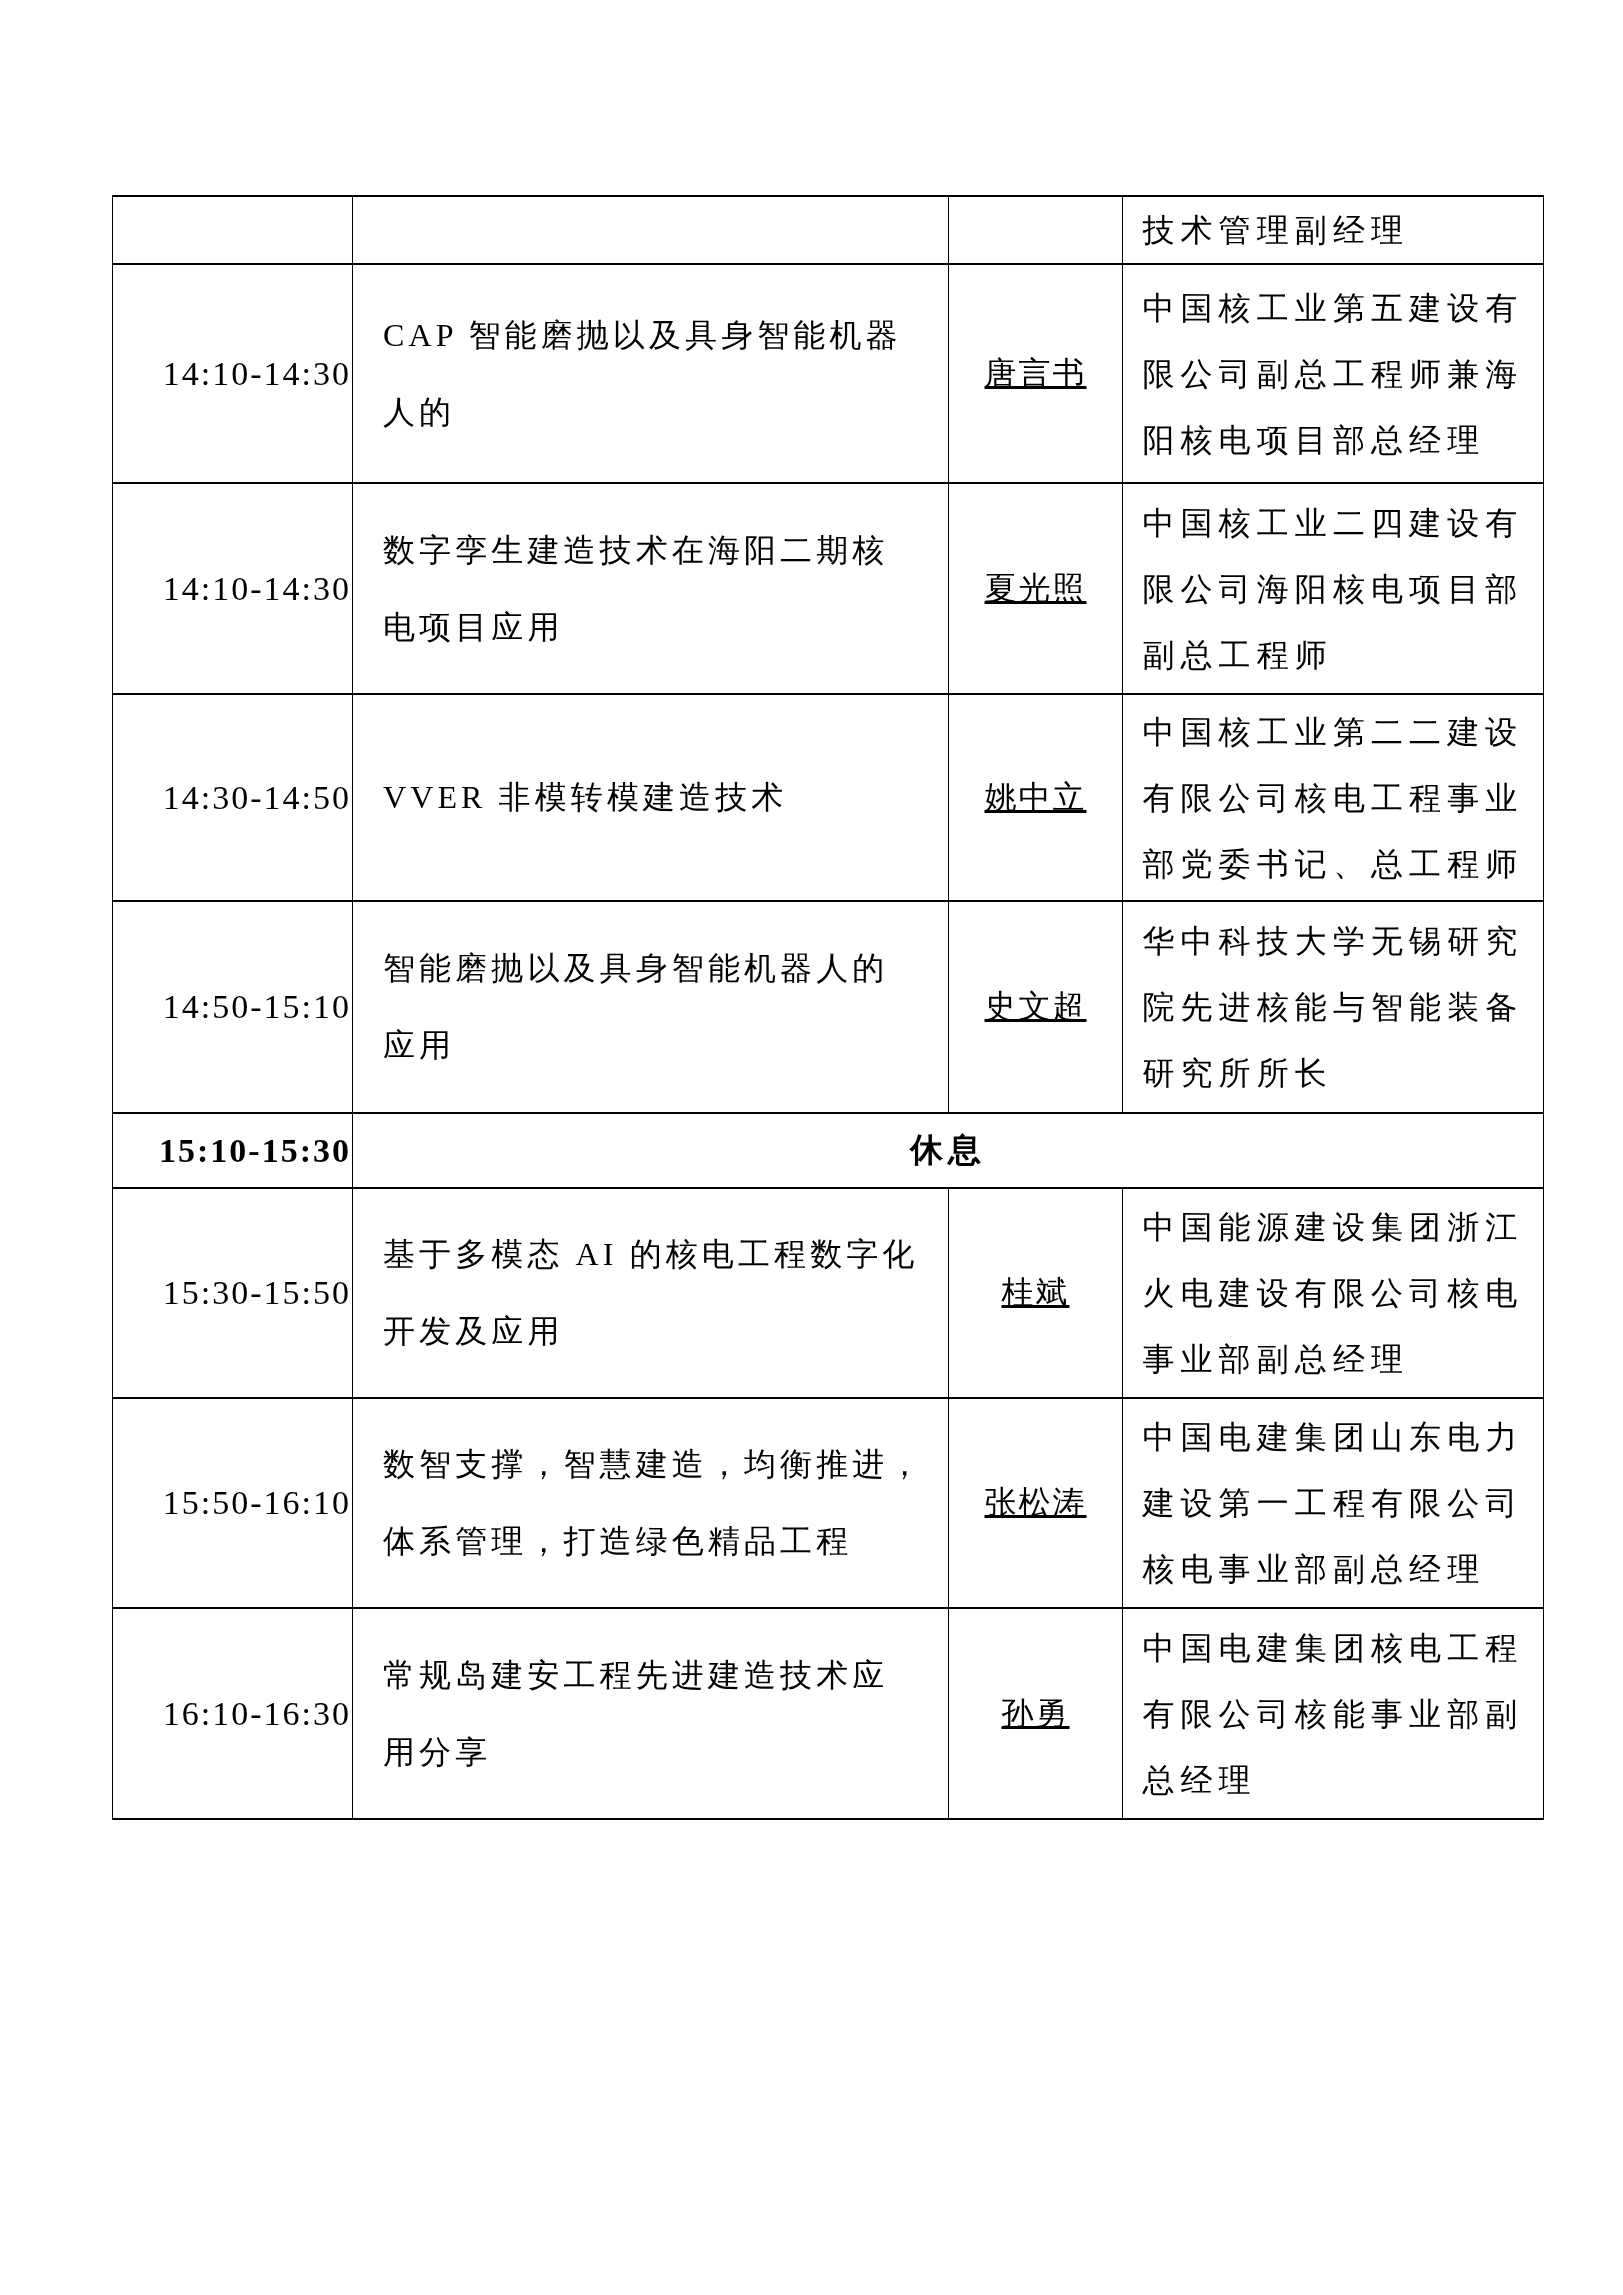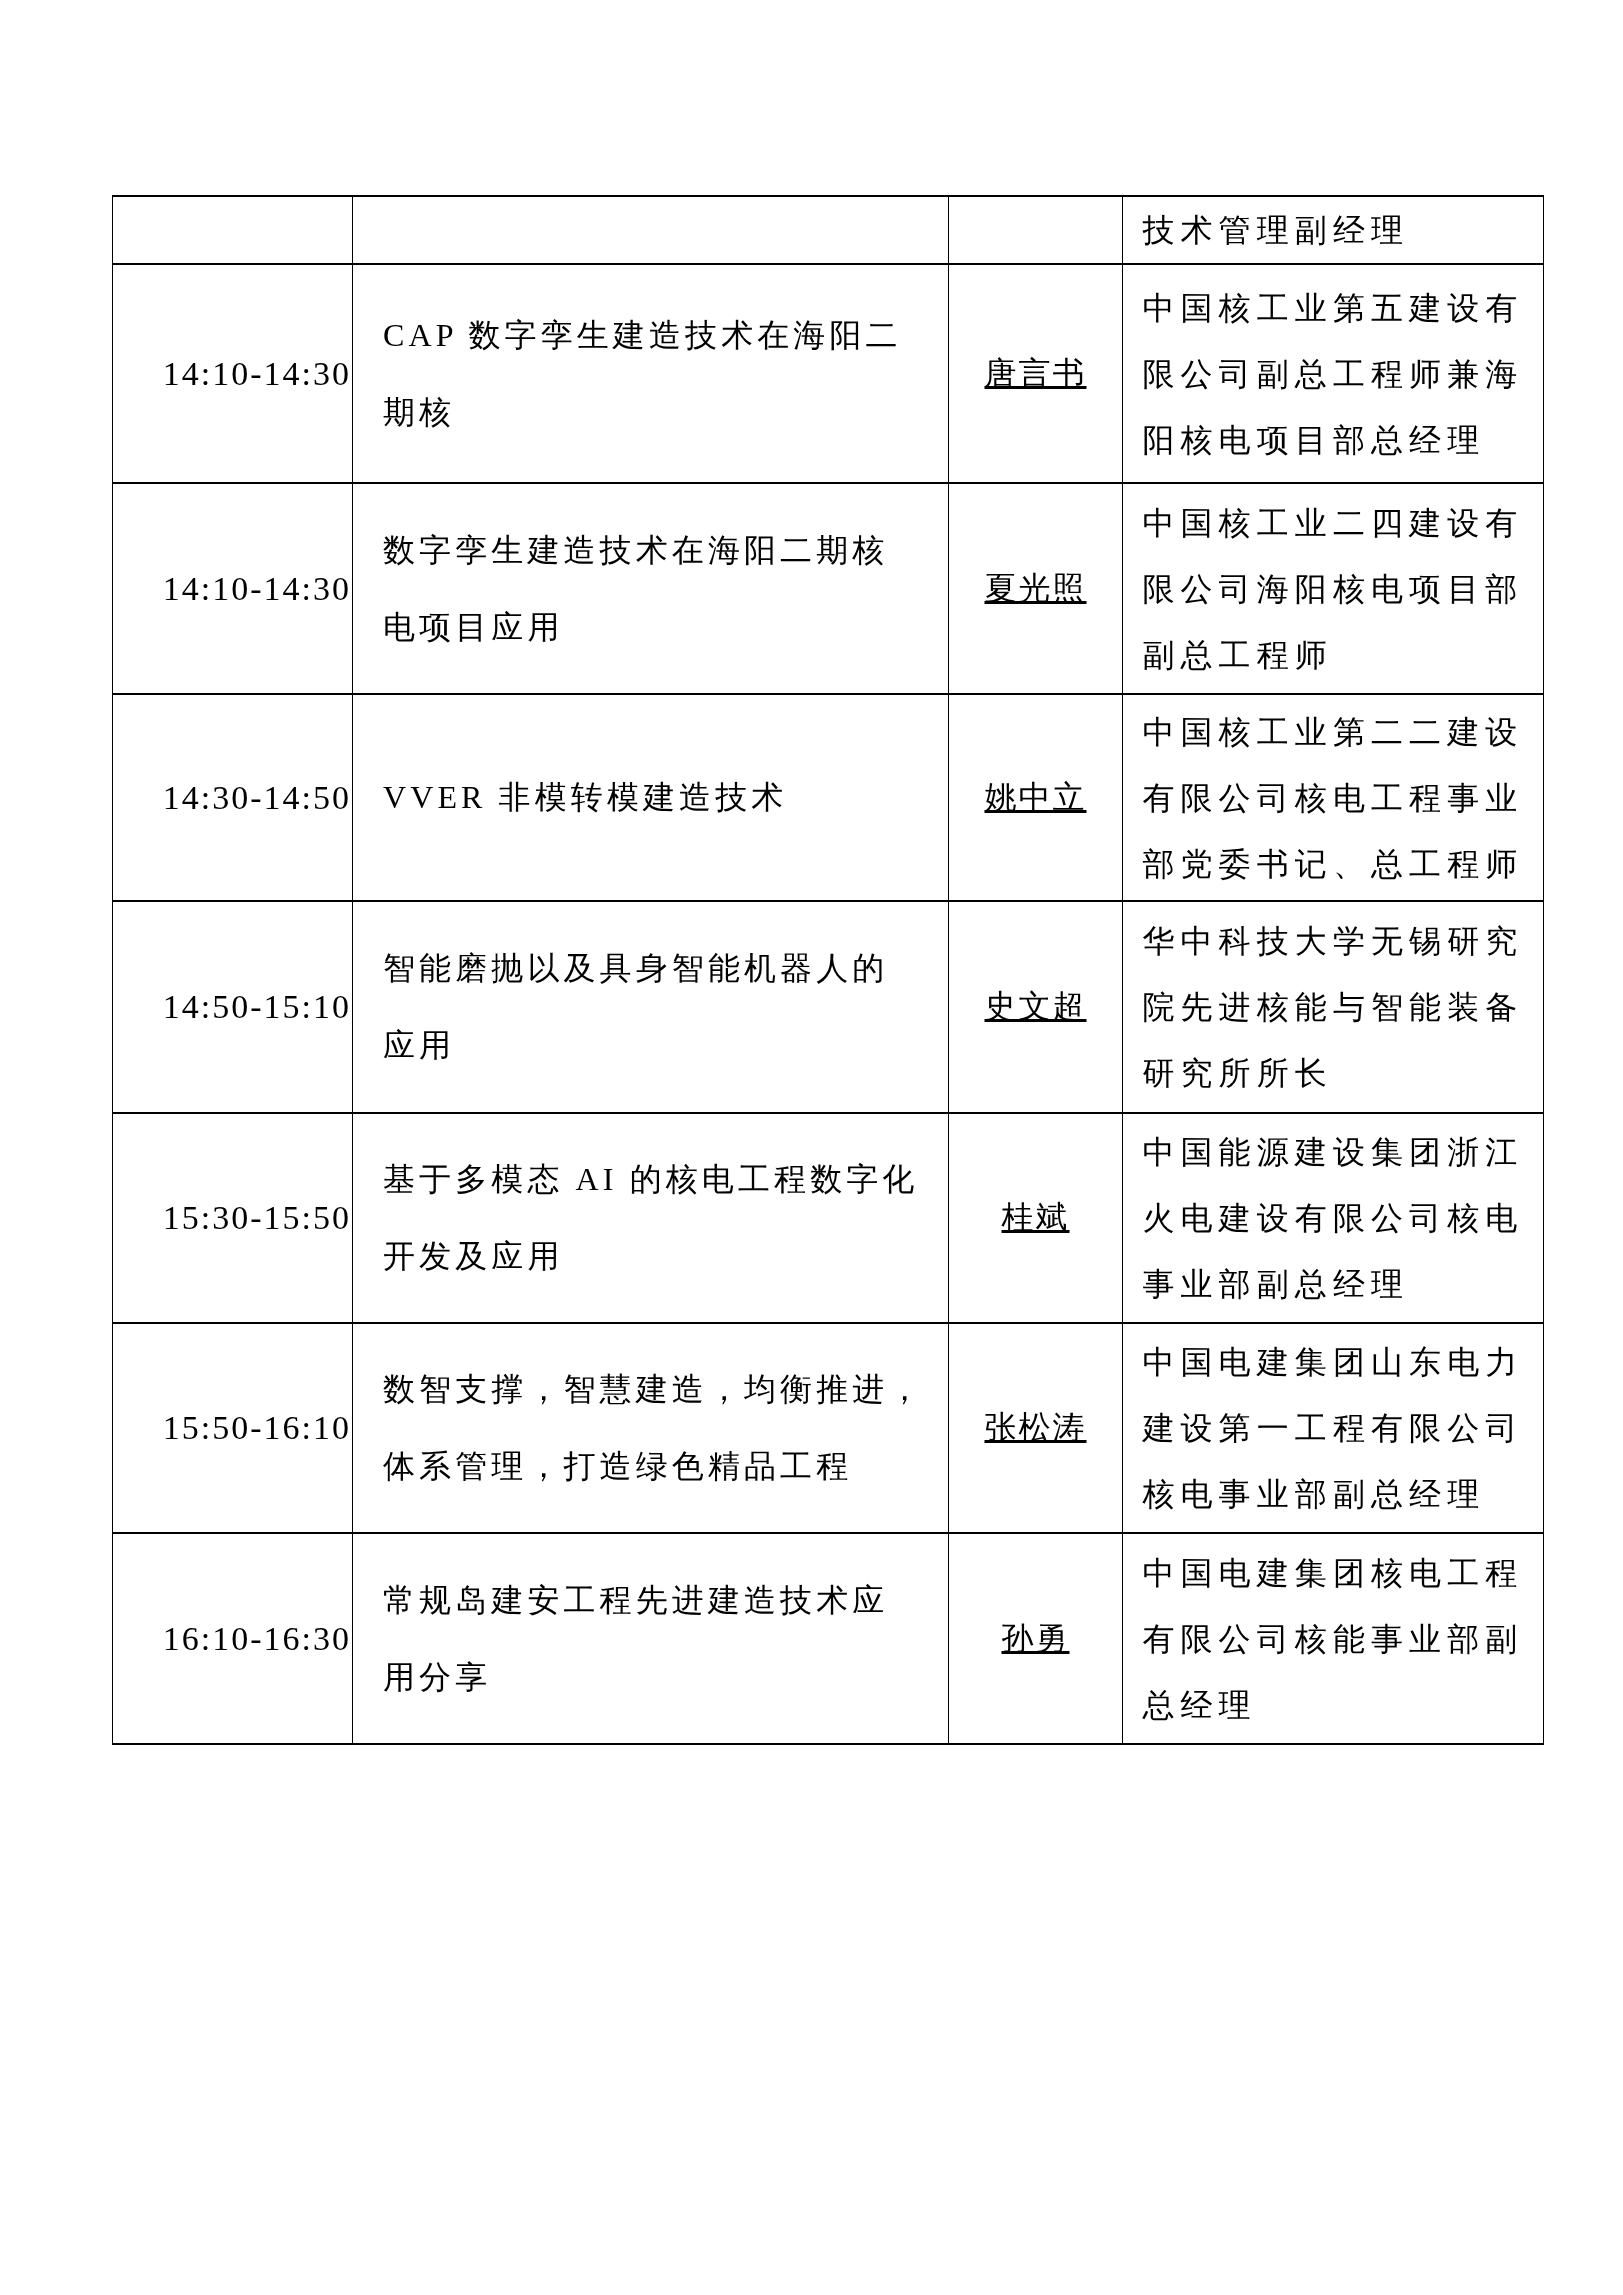--- a/index.html
+++ b/index.html
@@ -82,21 +82,21 @@
   </colgroup>
   <tbody>
     <tr class="r1">
       <td class="time-cell"></td>
       <td class="topic-cell"></td>
       <td class="speaker-cell"></td>
       <td class="affil-cell">技术管理副经理</td>
     </tr>
     <tr class="r2">
       <td class="time-cell">14:10-14:30</td>
-      <td class="topic-cell">CAP 数字孪生建造技术在海阳二期核</td>
+      <td class="topic-cell">CAP 智能磨抛以及具身智能机器人的</td>
       <td class="speaker-cell">唐言书</td>
       <td class="affil-cell">中国核工业第五建设有
 限公司副总工程师兼海
 阳核电项目部总经理</td>
     </tr>
     <tr class="r3">
       <td class="time-cell">14:10-14:30</td>
       <td class="topic-cell">数字孪生建造技术在海阳二期核
 电项目应用</td>
       <td class="speaker-cell">夏光照</td>
@@ -113,20 +113,24 @@
 部党委书记、总工程师</td>
     </tr>
     <tr class="r5">
       <td class="time-cell">14:50-15:10</td>
       <td class="topic-cell">智能磨抛以及具身智能机器人的
 应用</td>
       <td class="speaker-cell">史文超</td>
       <td class="affil-cell">华中科技大学无锡研究
 院先进核能与智能装备
 研究所所长</td>
+    </tr>
+    <tr class="r6 break-row">
+      <td class="time-cell">15:10-15:30</td>
+      <td class="break-cell" colspan="3">休息</td>
     </tr>
     <tr class="r7">
       <td class="time-cell">15:30-15:50</td>
       <td class="topic-cell">基于多模态 AI 的核电工程数字化
 开发及应用</td>
       <td class="speaker-cell">桂斌</td>
       <td class="affil-cell">中国能源建设集团浙江
 火电建设有限公司核电
 事业部副总经理</td>
     </tr>

